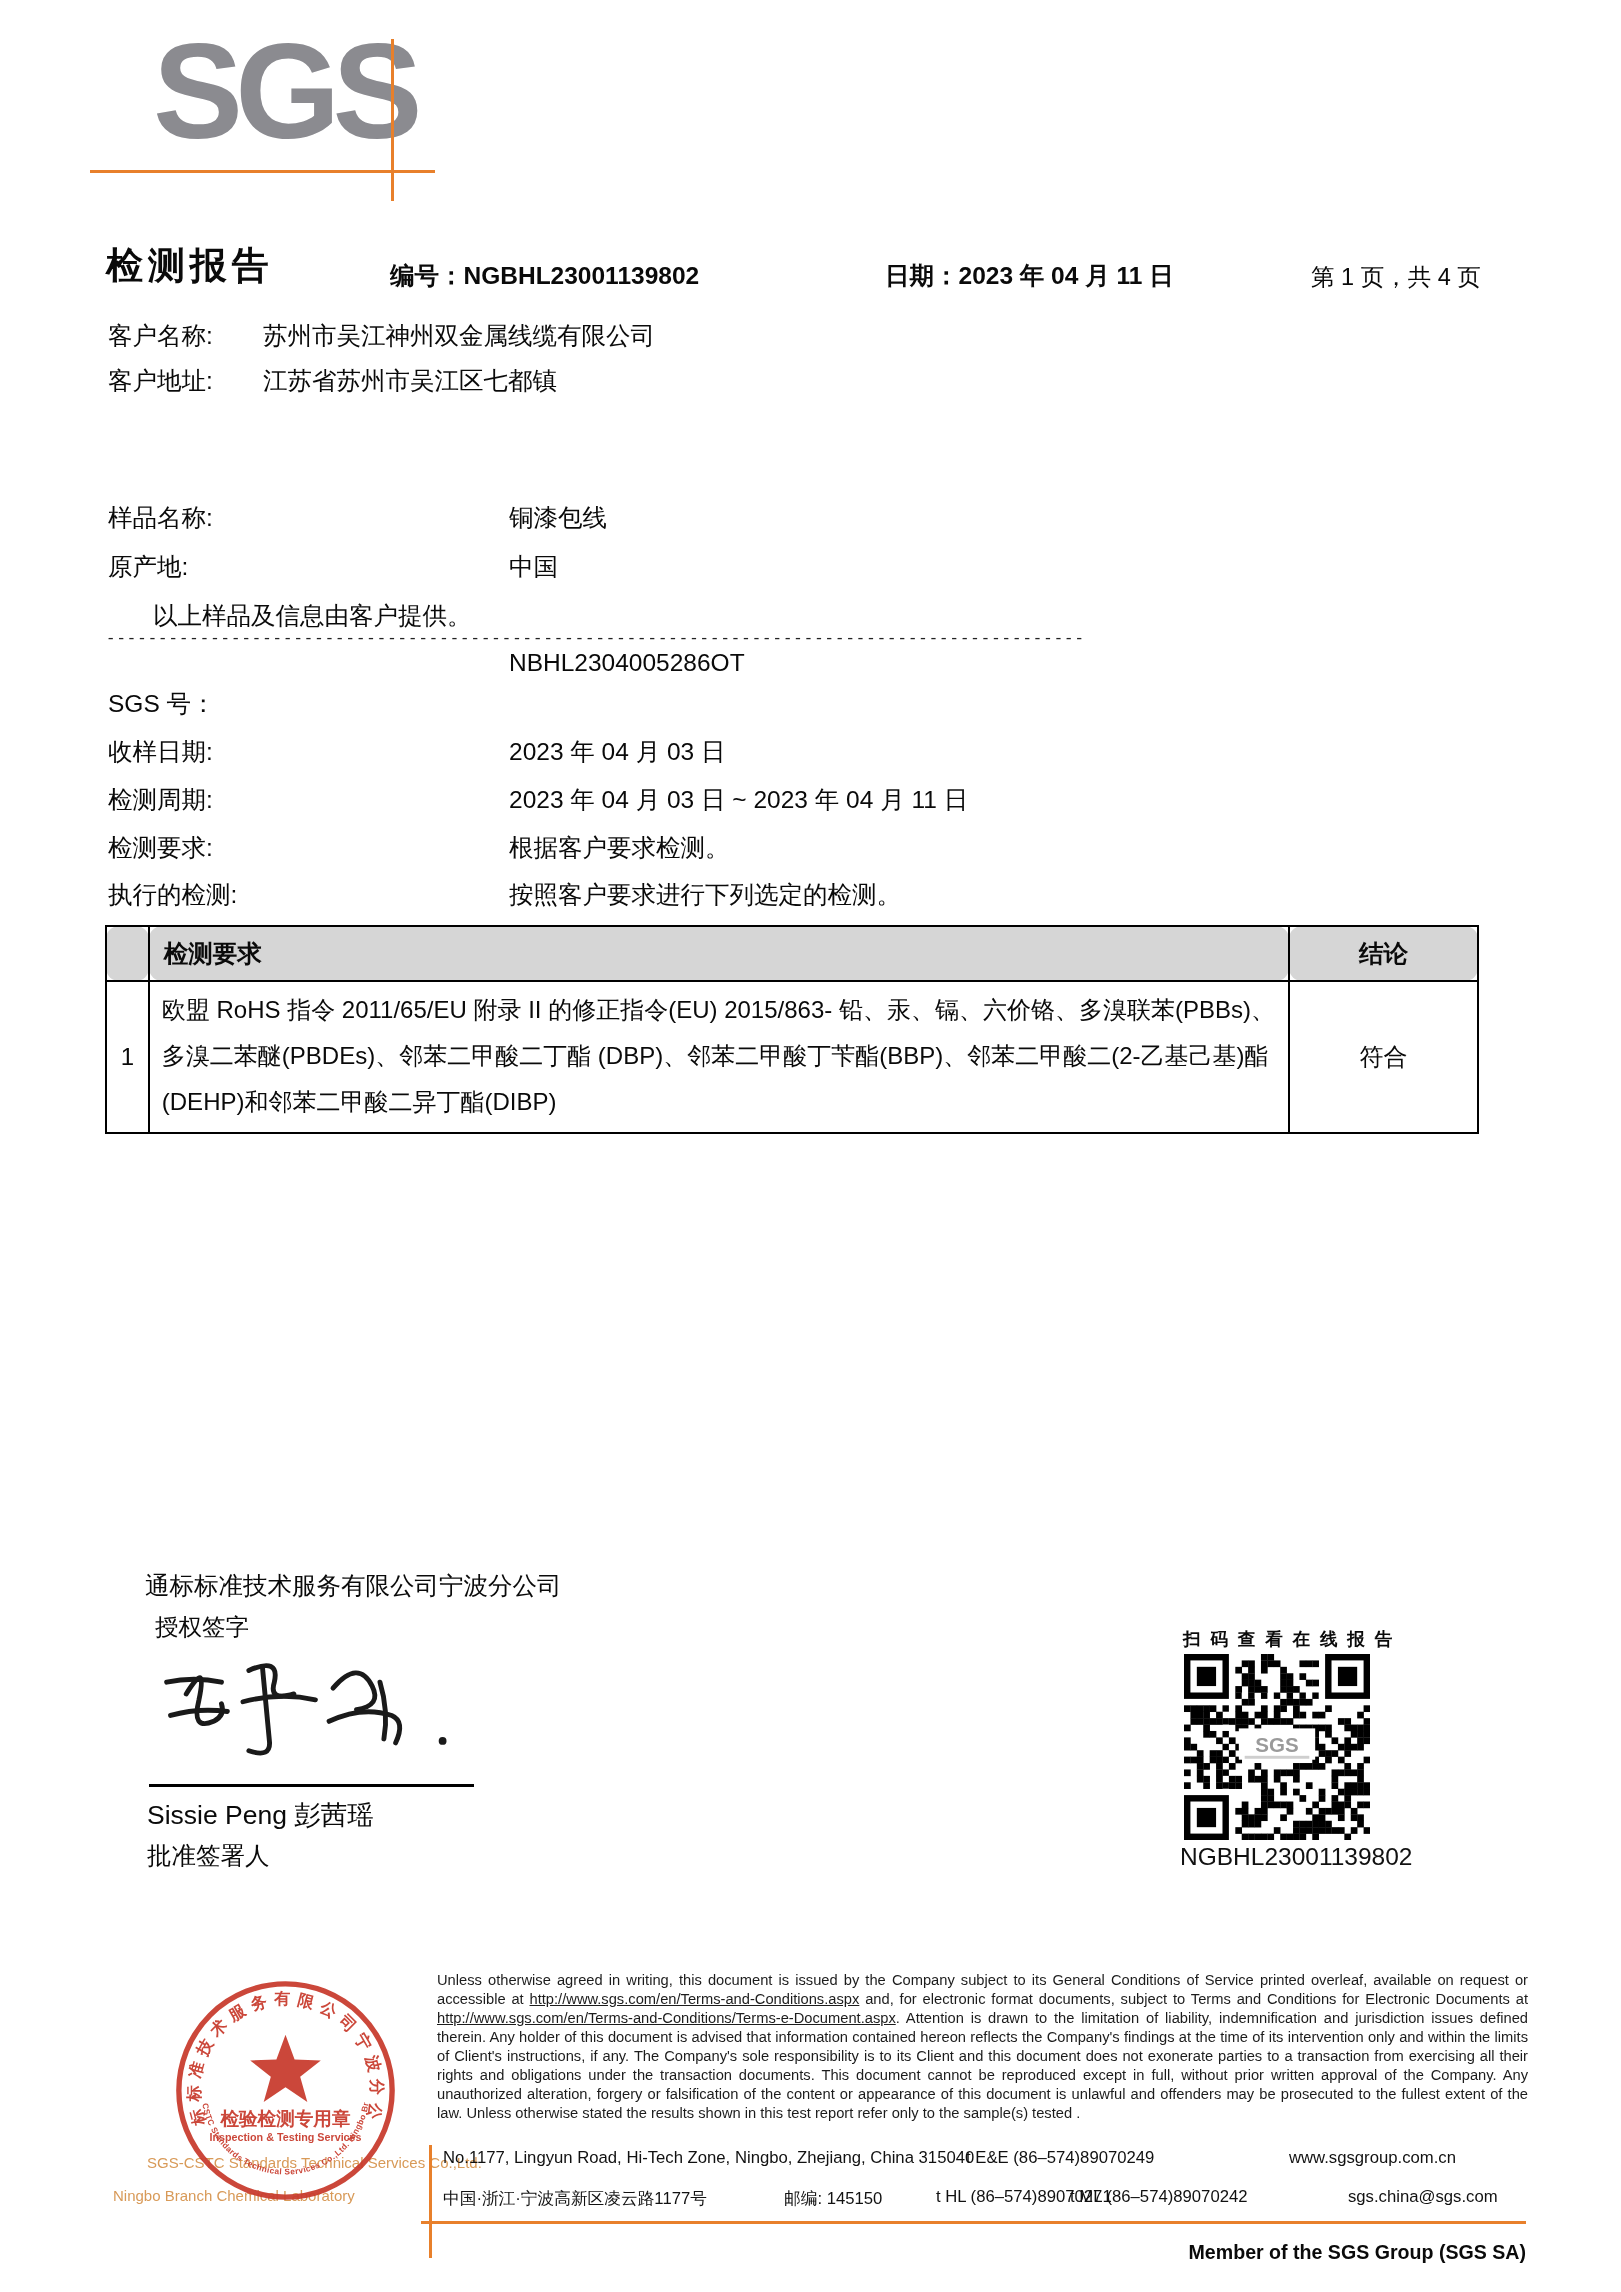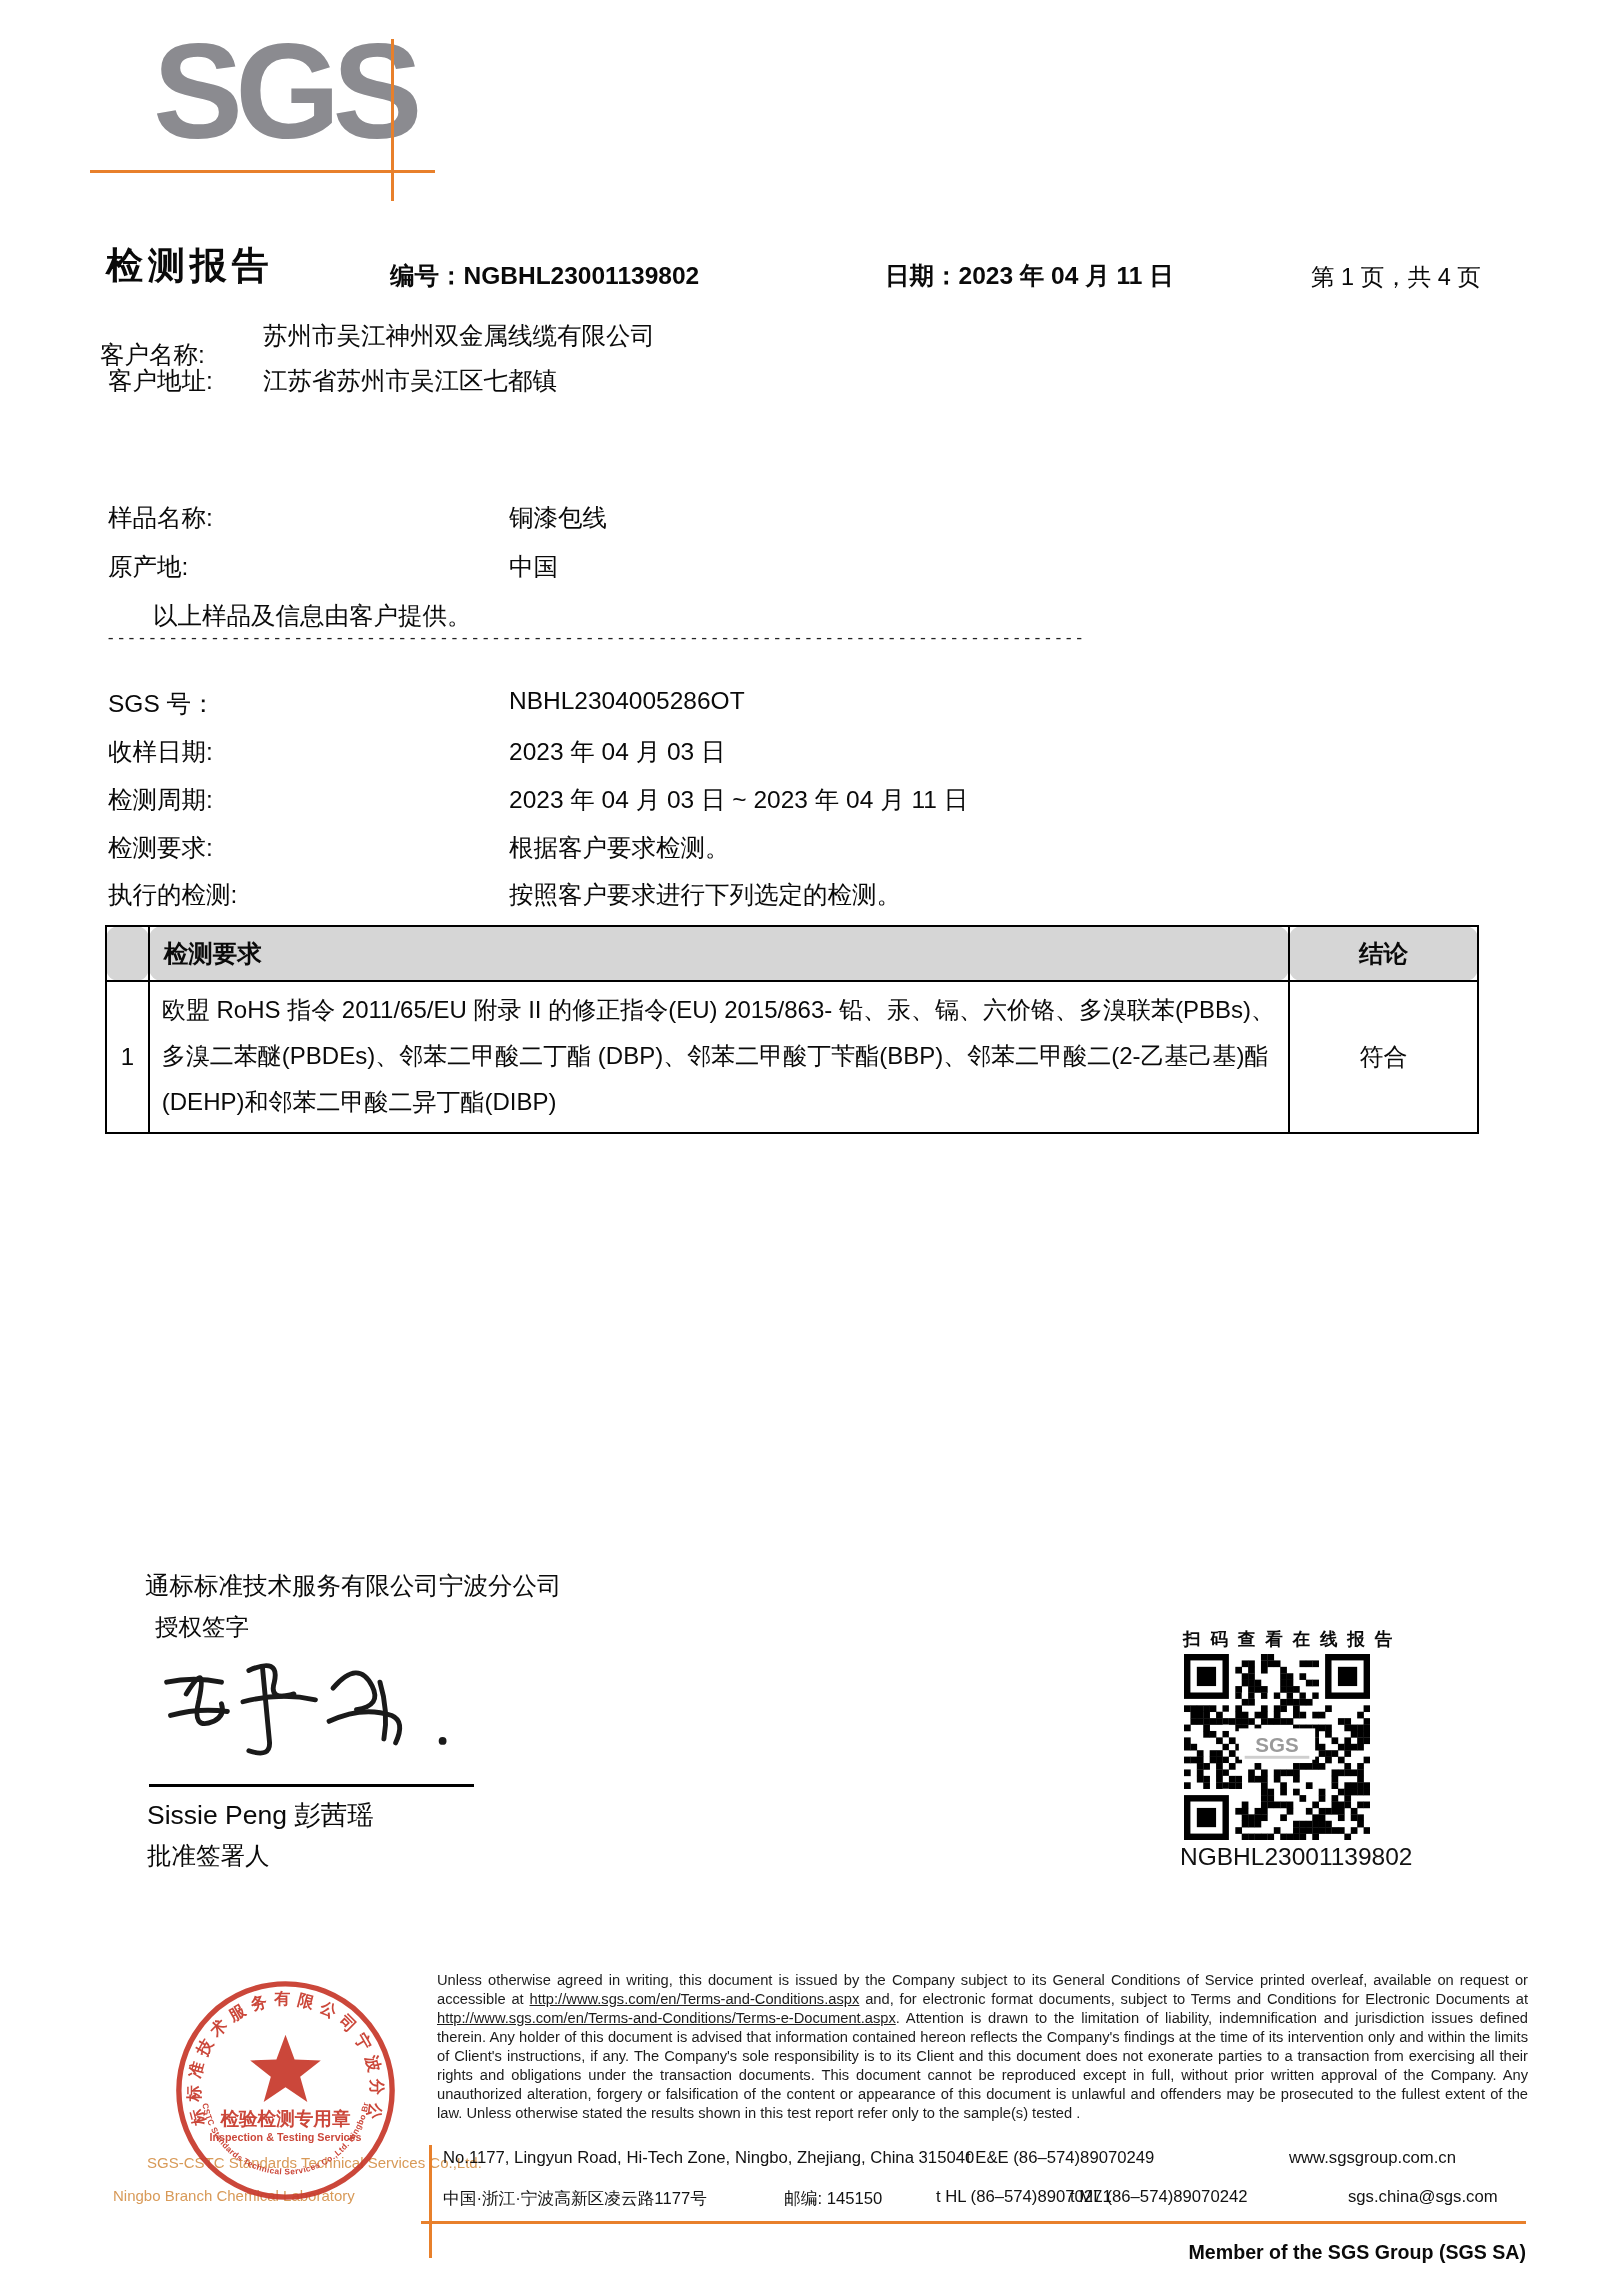--- a/index.html
+++ b/index.html
@@ -58,34 +58,34 @@
 
   <div class="title">检测报告</div>
   <div class="abs" style="left:390px;top:259px;font-size:24.5px;">
     <span class="b">编号：</span><span class="b">NGBHL23001139802</span>
   </div>
   <div class="abs" style="left:885px;top:259px;font-size:24.5px;">
     <span class="b">日期：</span><span class="b">2023 年 04 月 11 日</span>
   </div>
   <div class="abs" style="left:1311px;top:261px;font-size:23.5px;">第 1 页，共 4 页</div>
 
-  <div class="abs f25" style="left:100px;top:319px;margin-top:19px;">客户名称:</div>
+  <div class="abs f25" style="left:108px;top:319px;">客户名称:</div>
   <div class="abs f25" style="left:263px;top:319px;">苏州市吴江神州双金属线缆有限公司</div>
   <div class="abs f25" style="left:108px;top:364px;">客户地址:</div>
   <div class="abs f25" style="left:263px;top:364px;">江苏省苏州市吴江区七都镇</div>
 
   <div class="abs f25" style="left:108px;top:501px;">样品名称:</div>
   <div class="abs f25" style="left:509px;top:501px;">铜漆包线</div>
   <div class="abs f25" style="left:108px;top:550px;">原产地:</div>
   <div class="abs f25" style="left:509px;top:550px;">中国</div>
   <div class="abs f25" style="left:108px;top:599px;margin-left:45px;">以上样品及信息由客户提供。</div>
   <div class="dashes">----------------------------------------------------------------------------------------------</div>
 
   <div class="abs f25" style="left:108px;top:687px;">SGS 号：</div>
-  <div class="abs f25" style="left:509px;top:687px;text-align:right;">NBHL2304005286OT</div>
+  <div class="abs f25" style="left:509px;top:649px;text-align:right;">NBHL2304005286OT</div>
   <div class="abs f25" style="left:108px;top:735px;">收样日期:</div>
   <div class="abs f25" style="left:509px;top:735px;">2023 年 04 月 03 日</div>
   <div class="abs f25" style="left:108px;top:783px;">检测周期:</div>
   <div class="abs f25" style="left:509px;top:783px;">2023 年 04 月 03 日 ~ 2023 年 04 月 11 日</div>
   <div class="abs f25" style="left:108px;top:831px;">检测要求:</div>
   <div class="abs f25" style="left:509px;top:831px;">根据客户要求检测。</div>
   <div class="abs f25" style="left:108px;top:878px;">执行的检测:</div>
   <div class="abs f25" style="left:509px;top:878px;">按照客户要求进行下列选定的检测。</div>
 
   <table class="rtable">

